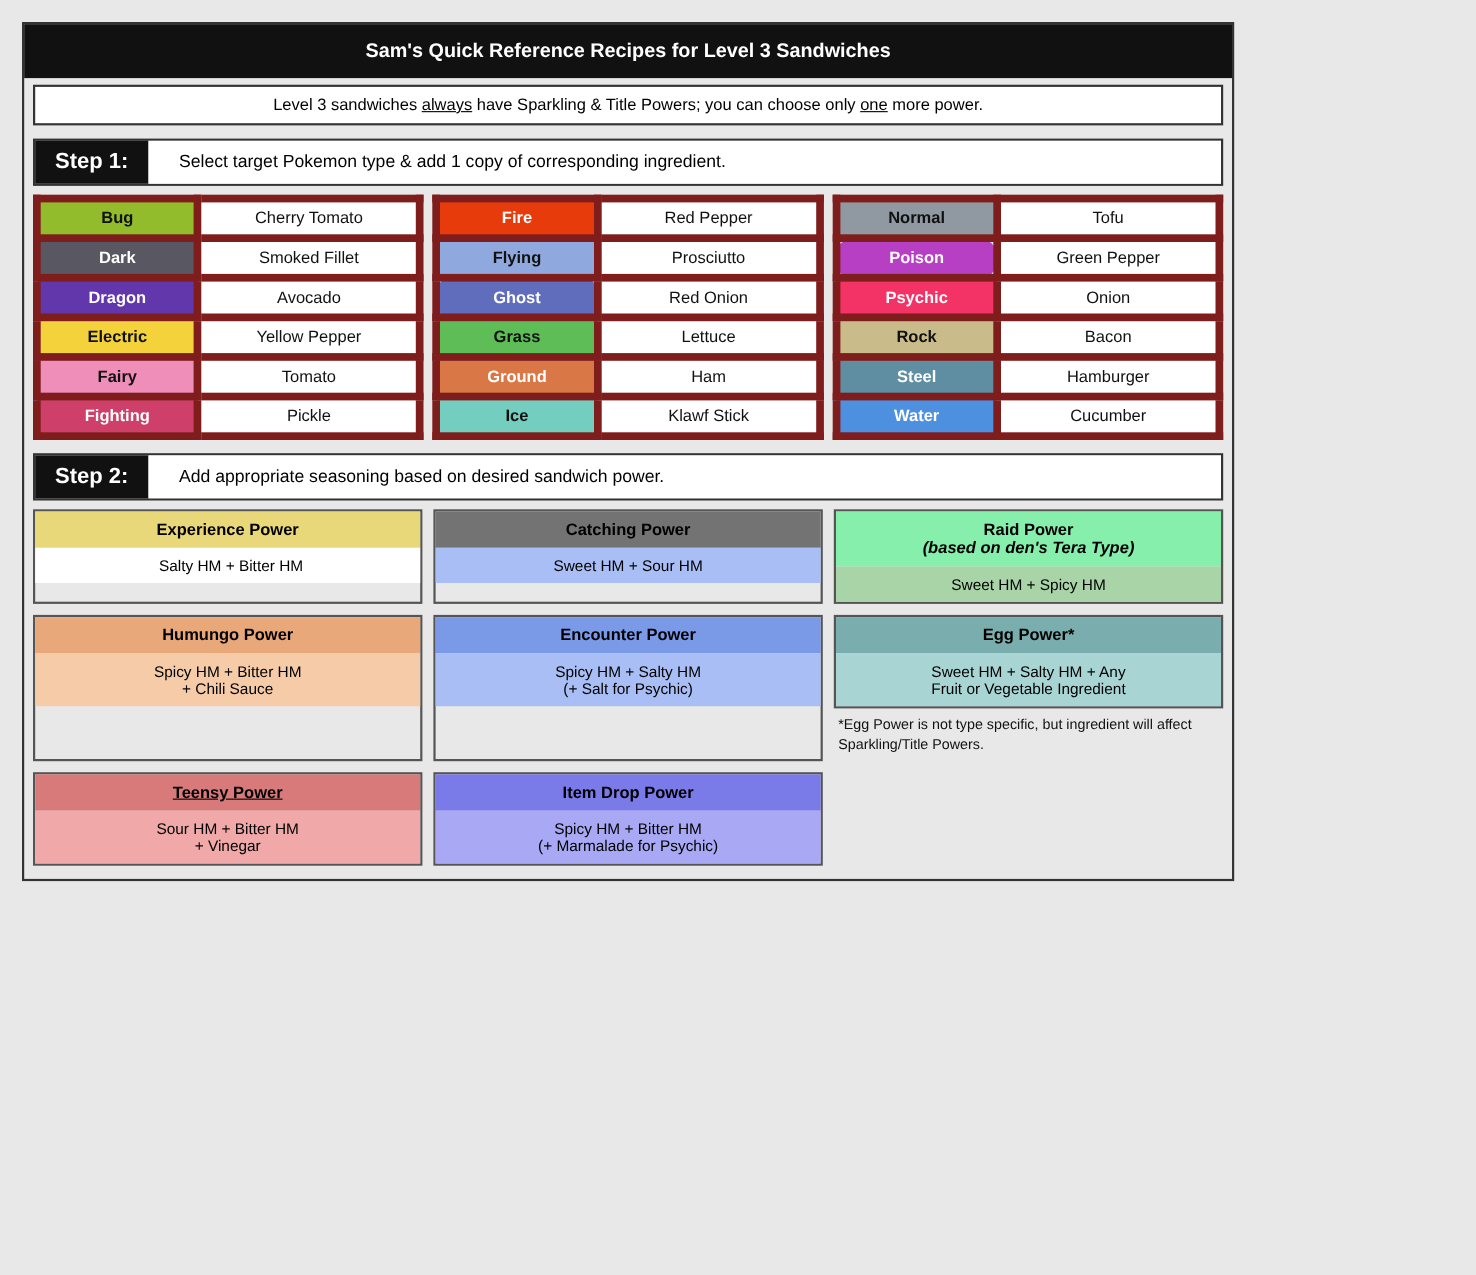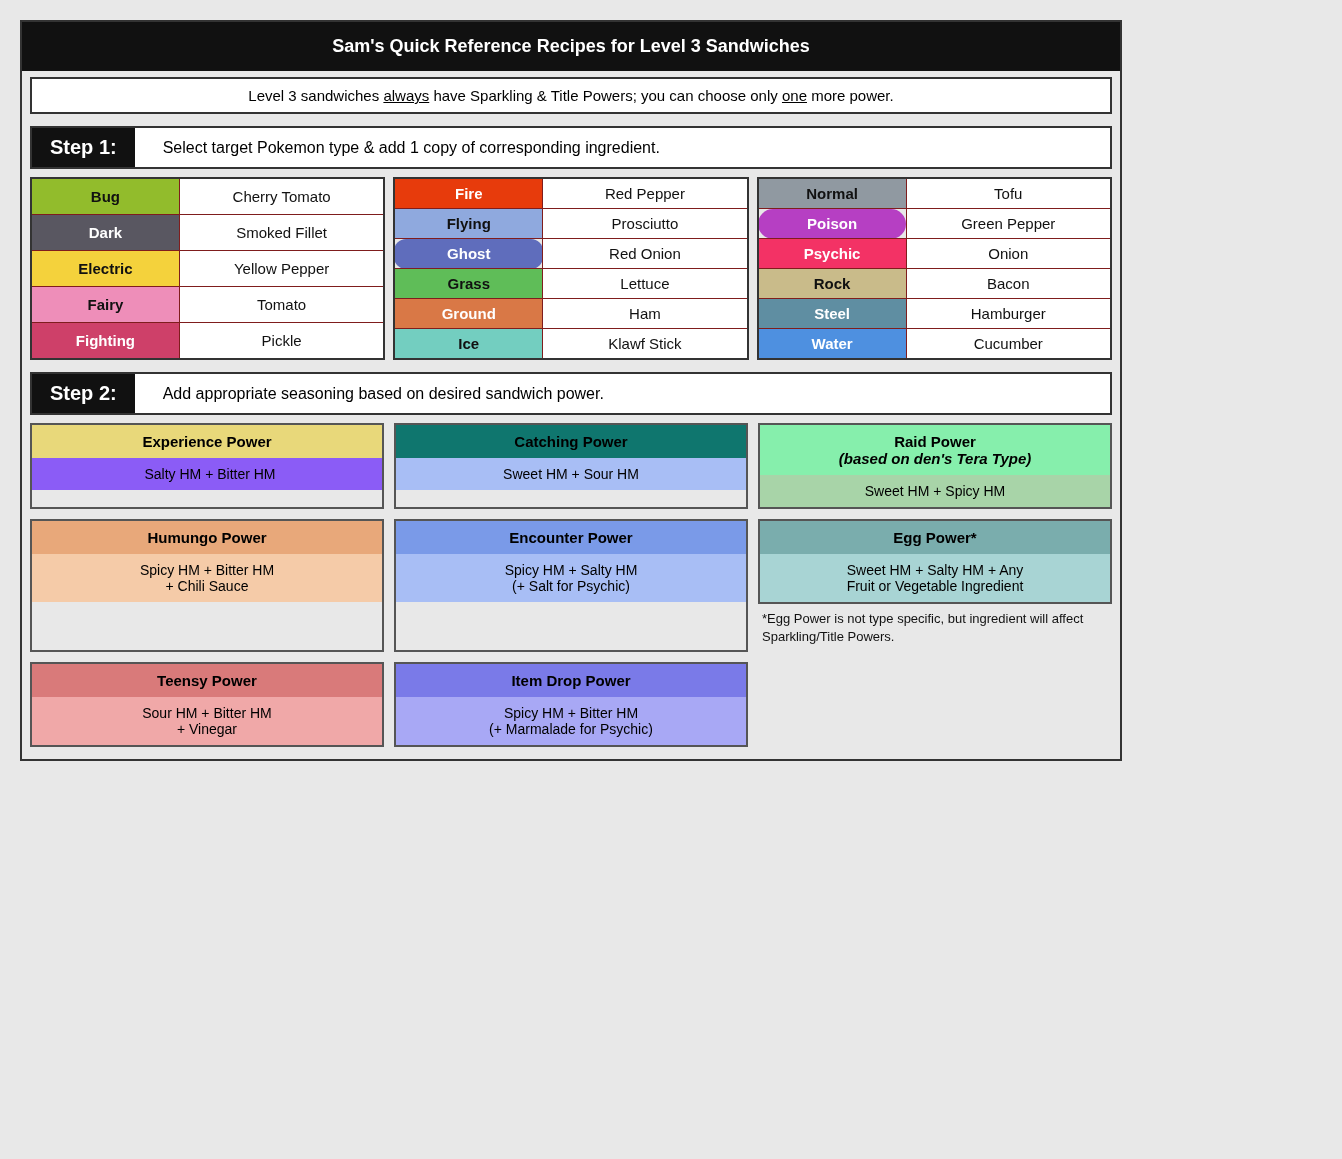--- a/index.html
+++ b/index.html
@@ -58,21 +58,21 @@
       display: flex;
       gap: 8px;
       margin: 8px 8px 12px 8px;
     }
     .type-table {
       flex: 1;
       border-collapse: collapse;
       border: 2px solid #333;
     }
     .type-table td {
-      border: 1px solid #7f1d1d;
+      border: 7px solid #7f1d1d;
       padding: 6px 10px;
       font-size: 15px;
       text-align: center;
     }
     .type-cell {
       font-weight: bold;
       color: #fff;
       width: 42%;
     }
     .ingredient-cell {
@@ -115,26 +115,26 @@
       text-align: center;
       padding: 8px 6px;
     }
     .power-body {
       font-size: 14px;
       text-align: center;
       padding: 8px 6px;
     }
     
     .exp-title { background: #e8d87a; }
-    .exp-body { background: #8b5cf6; padding-left: 12px; }
+    .exp-body { background: #ffffff; padding-left: 12px; }
     .humungo-title { background: #e8a87a; }
     .humungo-body { background: #f5cba8; }
-    .teensy-title { background: #d97a7a; }
+    .teensy-title { background: #d97a7a; text-decoration: underline; }
     .teensy-body { background: #f0a8a8; }
-    .catching-title { background: #0f766e; }
+    .catching-title { background: #737373; }
     .catching-body { background: #a8bef5; }
     .encounter-title { background: #7a9ae8; }
     .encounter-body { background: #a8bef5; }
     .itemdrop-title { background: #7a7ae8; }
     .itemdrop-body { background: #a8a8f5; }
     .raid-title { background: #86efac; }
     .raid-body { background: #a8d4a8; }
     .egg-title { background: #7aadad; }
     .egg-body { background: #a8d4d4; }
 
@@ -167,20 +167,24 @@
       <tbody id="left-types-body">
           <tr>
             <td class="type-cell bug">Bug</td>
             <td class="ingredient-cell">Cherry Tomato</td>
           </tr>
           <tr>
             <td class="type-cell dark">Dark</td>
             <td class="ingredient-cell">Smoked Fillet</td>
           </tr>
           <tr>
+            <td class="type-cell dragon">Dragon</td>
+            <td class="ingredient-cell">Avocado</td>
+          </tr>
+          <tr>
             <td class="type-cell electric">Electric</td>
             <td class="ingredient-cell">Yellow Pepper</td>
           </tr>
           <tr>
             <td class="type-cell fairy">Fairy</td>
             <td class="ingredient-cell">Tomato</td>
           </tr>
           <tr>
             <td class="type-cell fighting">Fighting</td>
             <td class="ingredient-cell">Pickle</td>

